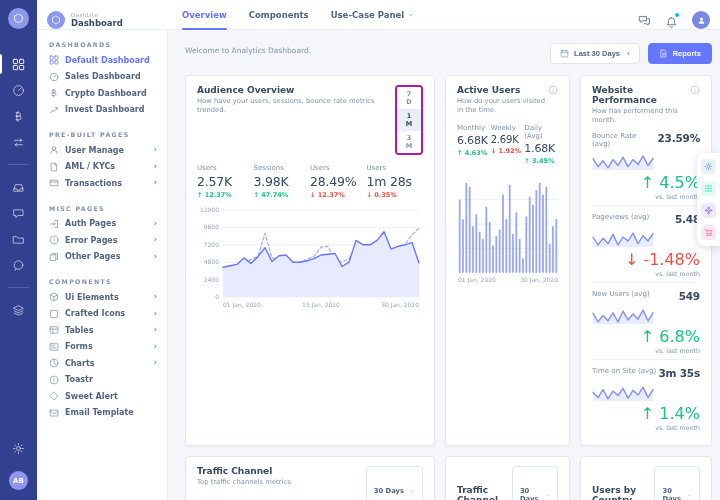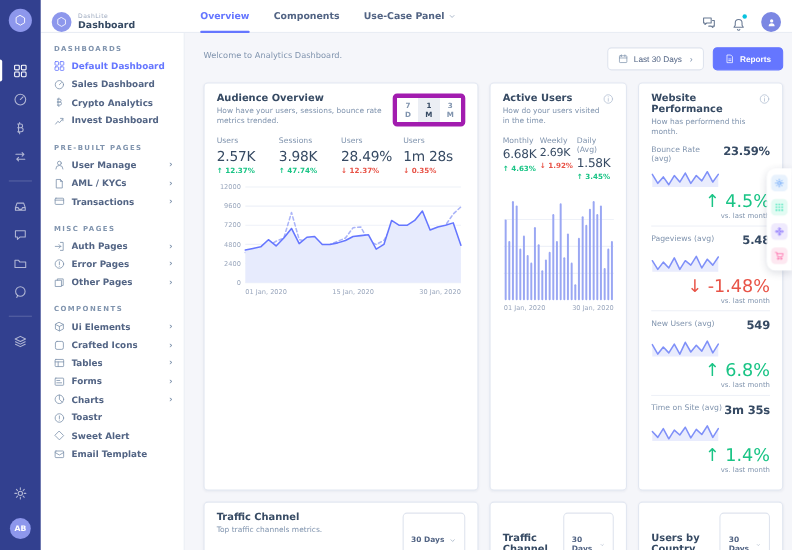--- a/index.html
+++ b/index.html
@@ -49,36 +49,36 @@
   .nav-item.active, .nav-item.active [data-icon]{ color:#6576ff; }
   .nav-item .nlabel { white-space:nowrap; overflow:hidden; }
   .nav-item .chev { margin-left:auto; color:#8094ae; font-size:8px; line-height:1; }
 
   
   .main { flex:1; background:#f5f6fa; padding:13px 8px 0 17px; min-width:0; overflow:hidden; }
   .page-head { display:flex; align-items:flex-start; margin-bottom:11px; }
   .page-title { font-size:14.5px; font-weight:bold; color:#2e3a52; letter-spacing:-.2px; }
   .page-sub { font-size:7.5px; color:#8094ae; margin-top:3px; }
   .head-actions { margin-left:auto; display:flex; gap:8px; align-items:center; }
-  .btn-light { display:flex; align-items:center; gap:5px; background:#fff; border:1px solid #dfe4ee; border-radius:4px; height:21px; padding:0 9px; font-size:7.5px; font-weight:normal; color:#526484; cursor:pointer; }
+  .btn-light { display:flex; align-items:center; gap:5px; background:#fff; border:1px solid #dfe4ee; border-radius:4px; height:21px; padding:0 9px; font-size:7.5px; font-weight:bold; color:#526484; cursor:pointer; }
   .btn-light [data-icon]{ width:9px; height:9px; color:#8094ae; }
   .btn-light .bchev { color:#8094ae; font-size:8px; margin-left:2px; }
   .btn-primary { display:flex; align-items:center; gap:5px; background:#6576ff; border:1px solid #6576ff; border-radius:4px; height:21px; padding:0 10px; font-size:7.5px; font-weight:bold; color:#fff; cursor:pointer; }
   .btn-primary [data-icon]{ width:9px; height:9px; }
 
   .row { display:flex; gap:10px; margin-bottom:10px; }
   .card { background:#fff; border:1px solid #e2e7f1; border-radius:4px; box-shadow:0 1px 2px rgba(48,63,92,.05); padding:9px 11px; overflow:hidden; }
   .c-aud { flex:0 0 250px; width:250px; }
   .c-mid { flex:0 0 125px; width:125px; }
   .c-end { flex:1; min-width:0; }
 
   .card-h { display:flex; align-items:flex-start; }
   .card-t { font-size:9px; font-weight:bold; color:#364a63; }
   .card-s { font-size:6.8px; color:#8094ae; margin-top:2px; line-height:1.35; }
-  .seg { margin-left:auto; display:flex; border:4px solid #a21caf; border-radius:4px; overflow:hidden; }
+  .seg { margin-left:auto; display:flex; border:2px solid #a21caf; border-radius:4px; overflow:hidden;flex-direction:column; }
   .seg button { border:none; background:#fff; font-size:6.5px; font-weight:bold; color:#8094ae; padding:3px 6px; cursor:pointer; font-family:inherit; }
   .seg button.active { background:#ebeef4; color:#364a63; }
   .info-ic { margin-left:auto; width:10px; height:10px; color:#b6c2d4; cursor:pointer; flex:0 0 10px; }
 
   .stats { display:flex; margin-top:9px; }
   .stat { flex:1; }
   .stat .lb { font-size:7px; color:#8094ae; }
   .stat .vl { font-size:12.5px; color:#364a63; margin-top:2px; letter-spacing:-.2px; }
   .stat .delta { font-size:6.5px; font-weight:bold; margin-top:2px; }
   .delta[data-dir="up"] { color:#19c485; }
@@ -288,21 +288,21 @@
                 </svg>
               </span>
               <span class="nlabel">Sales Dashboard</span>
             </div>
           <div class="nav-item">
               <span data-icon="bitcoin">
                 <svg viewBox="0 0 16 16" fill="none" stroke="currentColor" stroke-width="1.2" stroke-linecap="round" stroke-linejoin="round">
                   <path d="M6 3.4v9.2M5 3.4h3.4a2.1 2.1 0 0 1 0 4.2H5m0 0h3.9a2.2 2.2 0 0 1 0 4.4H5M7.2 1.8v1.6M7.2 12.6v1.6"></path>
                 </svg>
               </span>
-              <span class="nlabel">Crypto Analytics</span>
+              <span class="nlabel">Crypto Dashboard</span>
             </div>
           <div class="nav-item">
               <span data-icon="invest">
                 <svg viewBox="0 0 16 16" fill="none" stroke="currentColor" stroke-width="1.2" stroke-linecap="round" stroke-linejoin="round">
                   <path d="M2.5 12.5l3.2-4 2.6 1.8 4.8-5.6"></path>
                   <path d="M9.6 4.2h3.5v3.5"></path>
                 </svg>
               </span>
               <span class="nlabel">Invest Dashboard</span>
             </div>
@@ -558,21 +558,21 @@
                 <div class="vl" style="font-size:11px">6.68K</div>
                 <div class="delta" data-dir="up">4.63%</div>
               </div>
               <div class="stat">
                 <div class="lb">Weekly</div>
                 <div class="vl" style="font-size:10px">2.69K</div>
                 <div class="delta" data-dir="down">1.92%</div>
               </div>
               <div class="stat">
                 <div class="lb">Daily (Avg)</div>
-                <div class="vl" style="font-size:11px">1.58K</div>
+                <div class="vl" style="font-size:11px">1.68K</div>
                 <div class="delta" data-dir="up">3.45%</div>
               </div>
             </div>
             <div class="chart-bars"><svg width="102" height="112" viewBox="0 0 102 112">
                   <line x1="1" y1="26.5" x2="101" y2="26.5" stroke="#eef1f8" stroke-width="1"></line>
                   <line x1="1" y1="51" x2="101" y2="51" stroke="#eef1f8" stroke-width="1"></line>
                   <line x1="1" y1="75.5" x2="101" y2="75.5" stroke="#eef1f8" stroke-width="1"></line>
                   <rect x="1.8" y="26.5" width="1.8" height="73.5" rx="1" fill="#9aa7f3"></rect>
                   <rect x="5.1" y="46.1" width="1.8" height="53.9" rx="1" fill="#9aa7f3"></rect>
                   <rect x="8.4" y="9.8" width="1.8" height="90.2" rx="1" fill="#9aa7f3"></rect>

